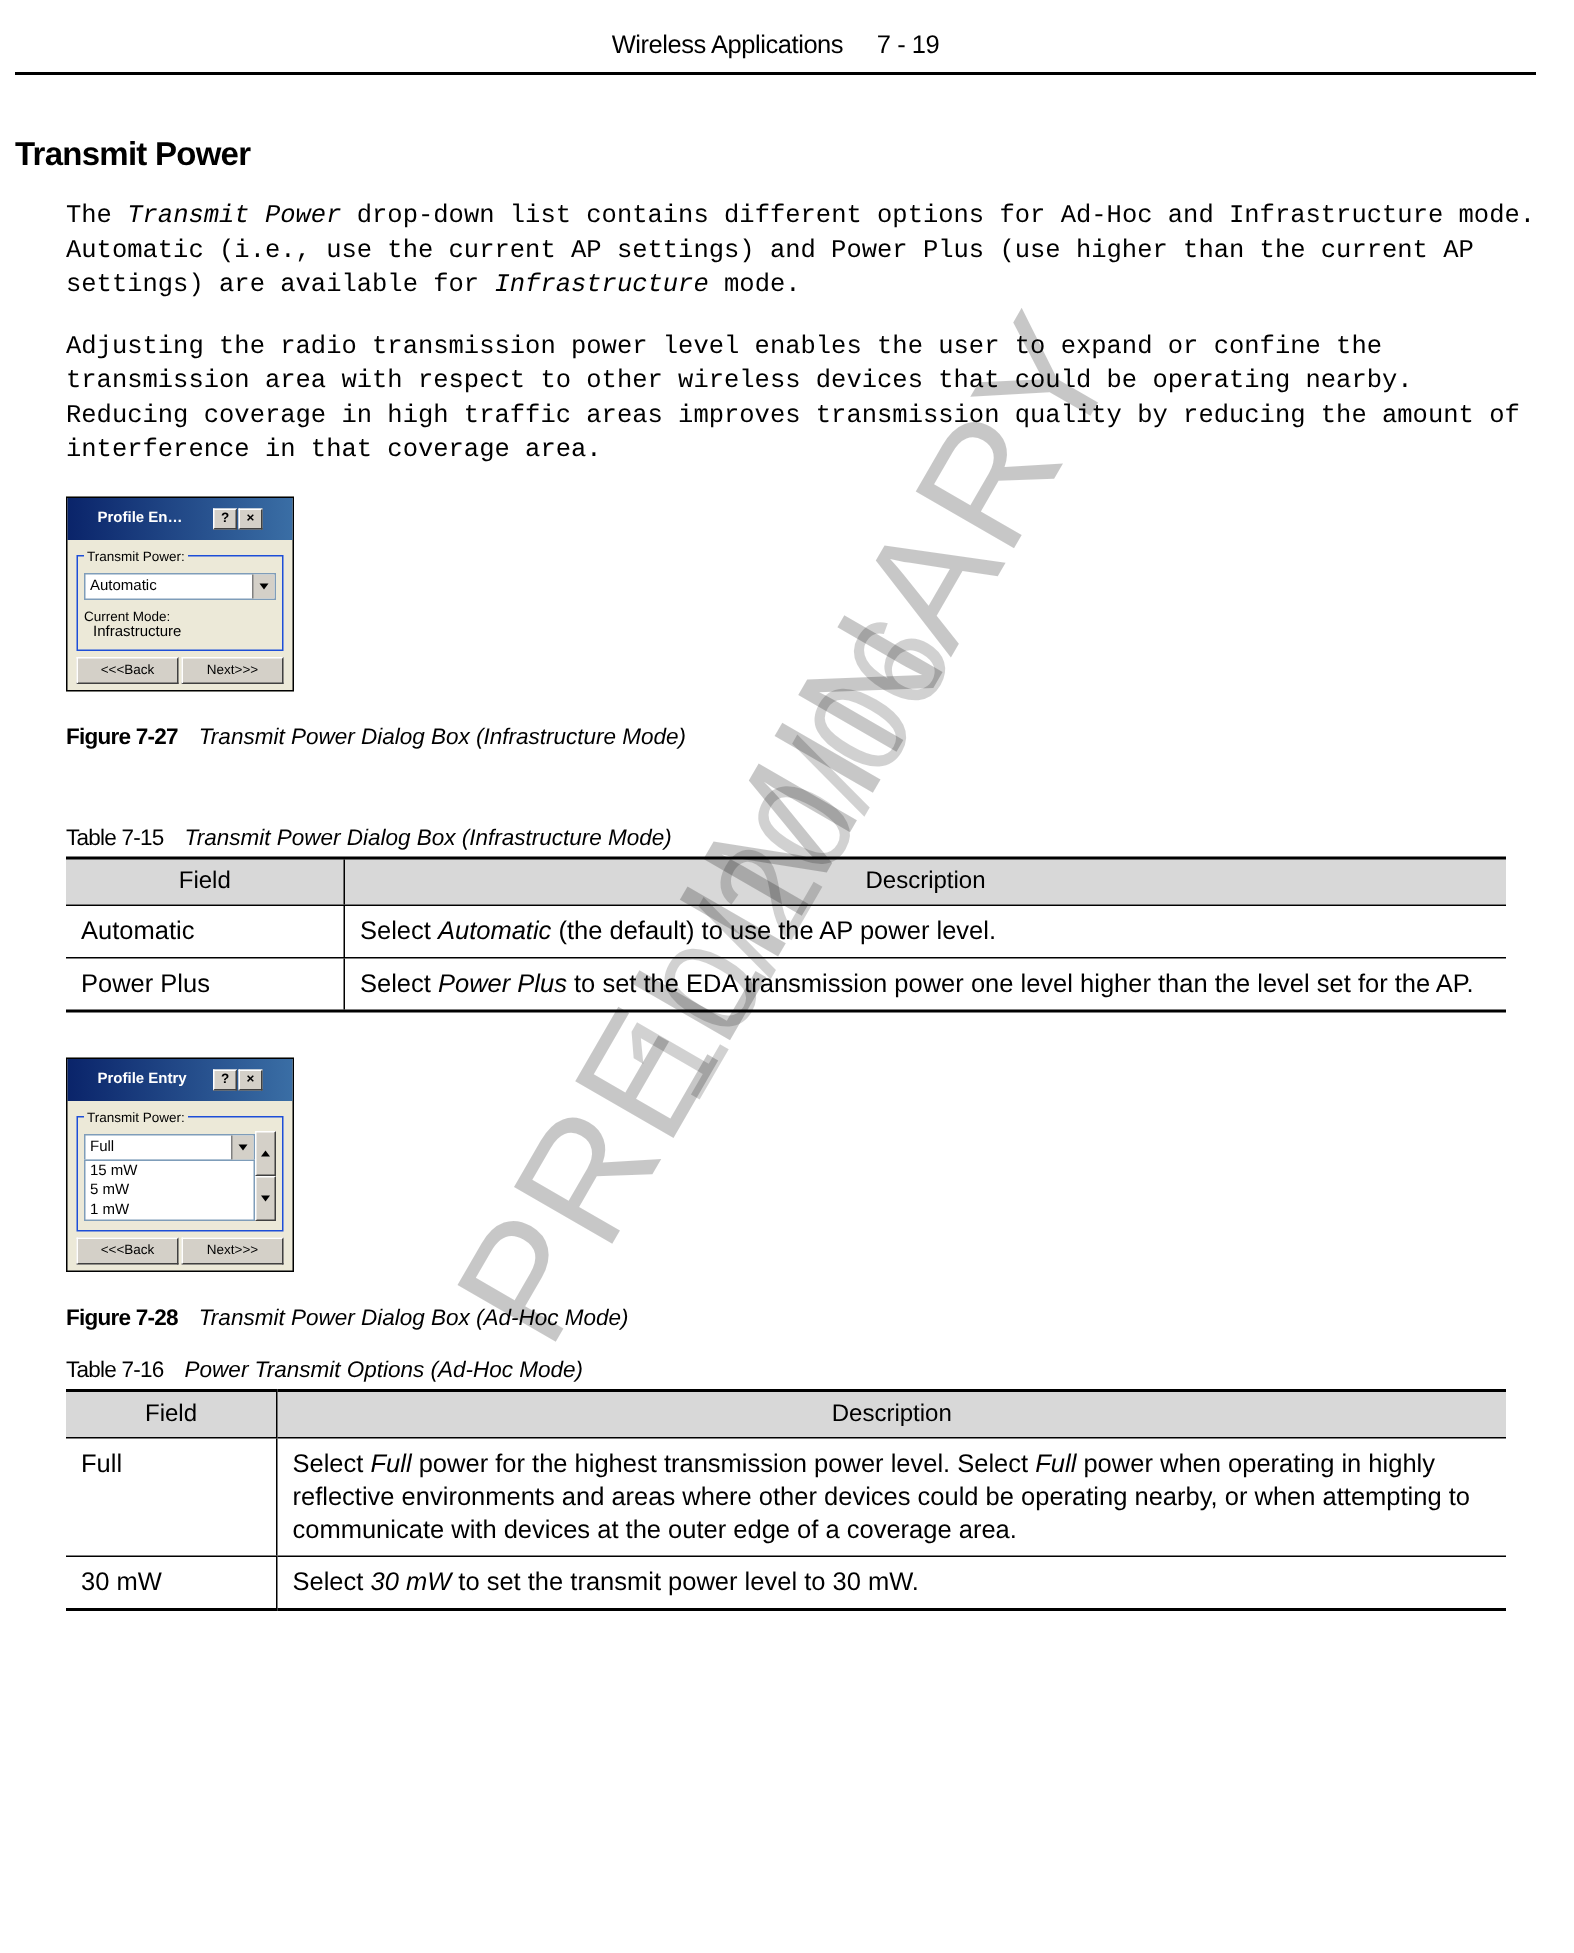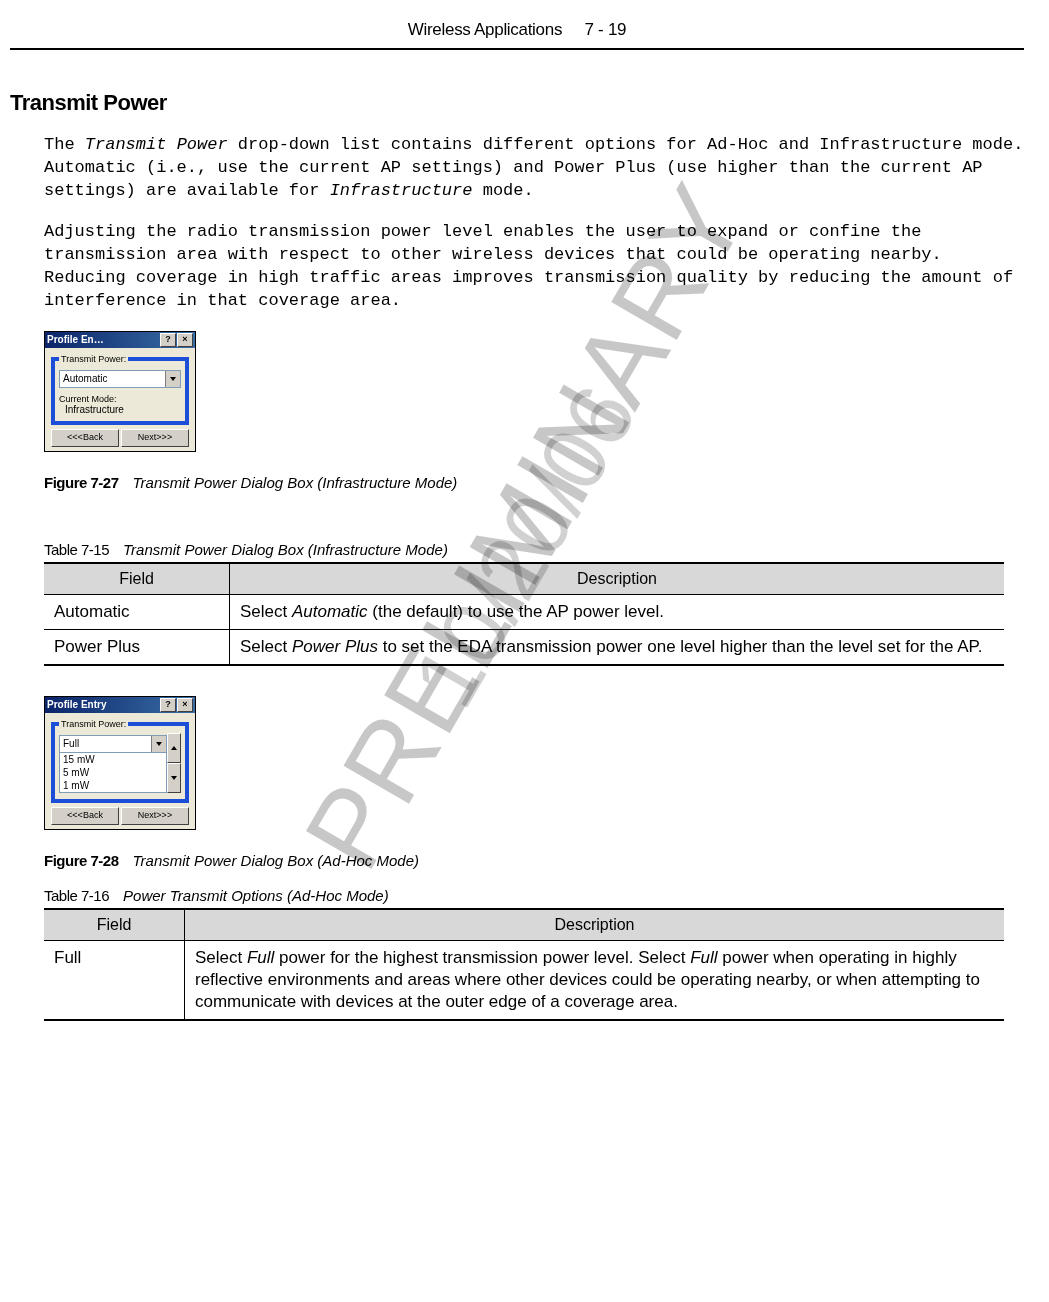--- a/index.html
+++ b/index.html
@@ -46,43 +46,43 @@
     border: 1px solid #000;
     background: #ece9d8;
     font-family: Tahoma, Arial, sans-serif;
     font-size: 10px;
   }
   .dialog .titlebar {
     background: linear-gradient(to right,#0a246a,#3a6ea5);
     color: #fff;
     display: flex;
     align-items: center;
-    height: 16px;
-    padding: 0 2px;
+    height: 28px;
+    padding: 0 20px;
     font-weight: bold;
     font-size: 10px;
   }
   .dialog .titlebar .title-text { flex: 1; white-space: nowrap; overflow: hidden; }
   .dialog .tb-btn {
     width: 14px; height: 12px;
     background: #d4d0c8;
     border: 1px solid #fff;
     border-right-color:#404040; border-bottom-color:#404040;
     margin-left: 1px;
     text-align: center;
     line-height: 10px;
     color: #000;
     font-size: 9px;
     font-weight: bold;
   }
   .dialog .inner {
     padding: 6px 6px 4px 6px;
   }
   .dialog fieldset {
-    border: 4px solid #1d4ed8;
+    border: 1px solid #1d4ed8;
     margin: 0 0 4px 0;
     padding: 4px 4px 6px 4px;
   }
   .dialog legend { font-size: 9px; padding: 0 2px; background:#ece9d8;}
   .dialog .dropdown {
     display: flex; height: 16px; background:#fff; border:1px solid #7f9db9;
     align-items: center; margin: 2px 0 6px 0;
   }
   .dialog .dropdown .dd-text { flex:1; padding:0 3px; font-size:10px; }
   .dialog .dropdown .dd-arrow {
@@ -321,14 +321,18 @@
     <tr>
       <th>Field</th>
       <th>Description</th>
     </tr>
   </thead>
   <tbody>
     <tr>
       <td>Full</td>
       <td><span>Select </span><span class="italic">Full</span><span> power for the highest transmission power level. Select </span><span class="italic">Full</span><span> power when operating in highly reflective environments and areas where other devices could be operating nearby, or when attempting to communicate with devices at the outer edge of a coverage area.</span></td>
     </tr>
+    <tr>
+      <td>30 mW</td>
+      <td><span>Select </span><span class="italic">30 mW</span><span> to set the transmit power level to 30 mW.</span></td>
+    </tr>
   </tbody>
 </table>
 
 </body></html>

